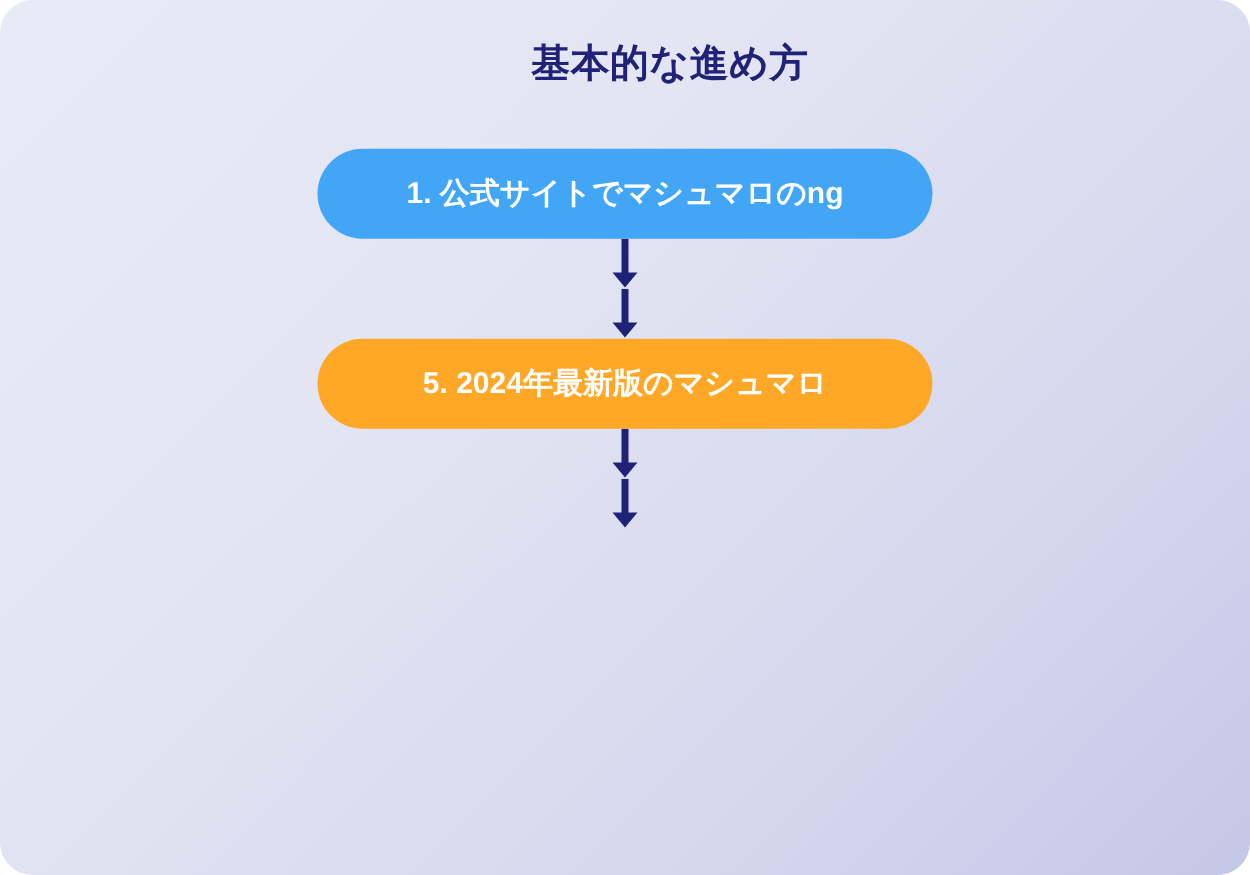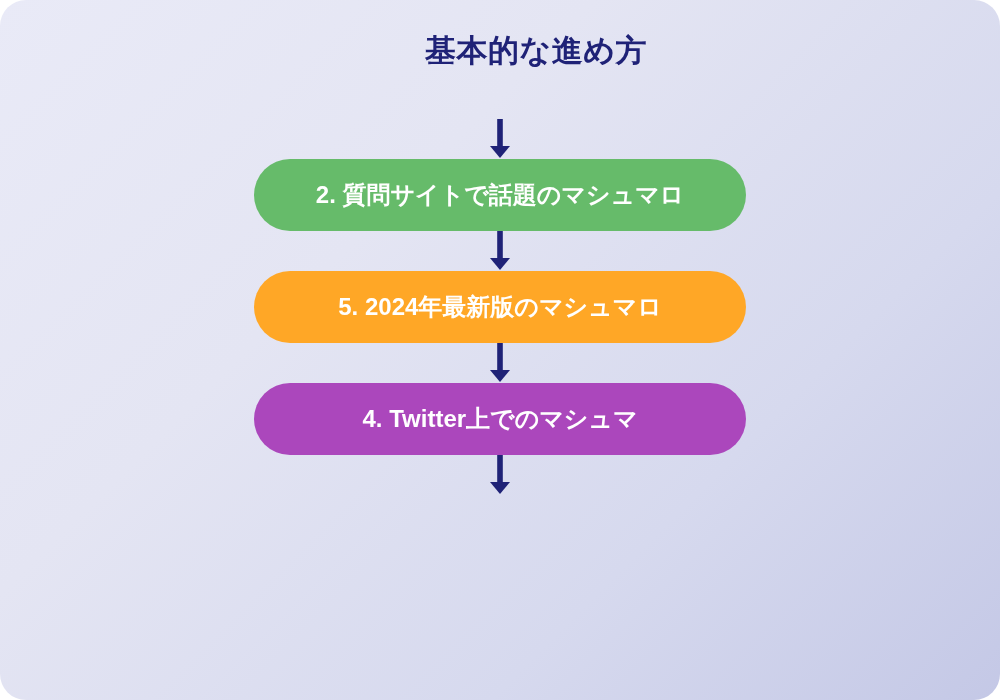--- a/index.html
+++ b/index.html
@@ -75,40 +75,37 @@
   }
 </style>
 </head>
 <body>
 
 <div id="flow-canvas">
 
   <div id="diagram-title">基本的な進め方</div>
 
   <div id="steps-stack">
+      <div class="step-node" style="background: rgb(66, 165, 245);">
+        <span class="step-label">1. 公式サイトでマシュマロのng</span>
+      </div>
       <svg class="flow-connector" viewBox="0 0 40 40">
         <rect x="17.2" y="0" width="5.6" height="30" fill="#1f2277"></rect>
         <polygon points="10,27 30,27 20,39" fill="#1f2277"></polygon>
       </svg>
-      <div class="step-node" style="background: rgb(102, 187, 106);">
-        <span class="step-label">2. 質問サイトで話題のマシュマロ</span>
-      </div>
       <svg class="flow-connector" viewBox="0 0 40 40">
         <rect x="17.2" y="0" width="5.6" height="30" fill="#1f2277"></rect>
         <polygon points="10,27 30,27 20,39" fill="#1f2277"></polygon>
       </svg>
       <div class="step-node" style="background: rgb(255, 167, 38);">
         <span class="step-label">5. 2024年最新版のマシュマロ</span>
       </div>
       <svg class="flow-connector" viewBox="0 0 40 40">
         <rect x="17.2" y="0" width="5.6" height="30" fill="#1f2277"></rect>
         <polygon points="10,27 30,27 20,39" fill="#1f2277"></polygon>
       </svg>
-      <div class="step-node" style="background: rgb(171, 71, 188);">
-        <span class="step-label">4. Twitter上でのマシュマ</span>
-      </div>
       <svg class="flow-connector" viewBox="0 0 40 40">
         <rect x="17.2" y="0" width="5.6" height="30" fill="#1f2277"></rect>
         <polygon points="10,27 30,27 20,39" fill="#1f2277"></polygon>
       </svg>
     </div>
 
 </div>
 
 </body></html>

